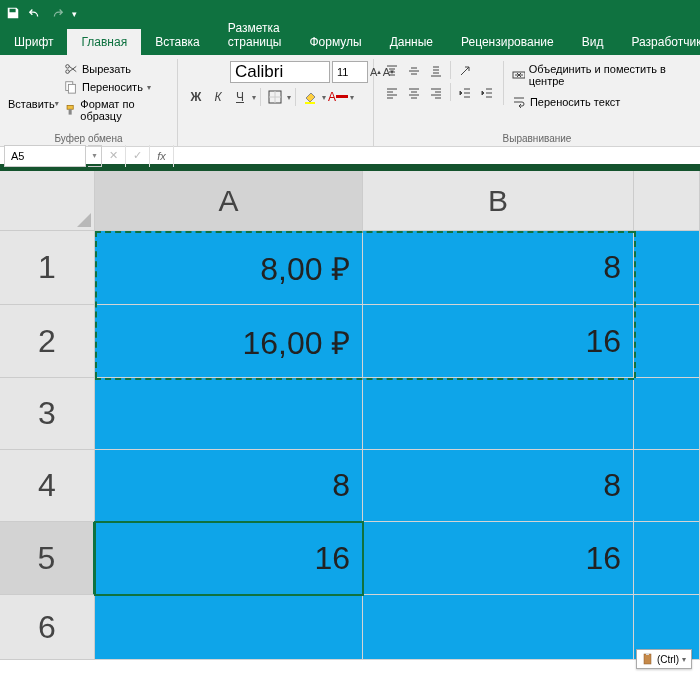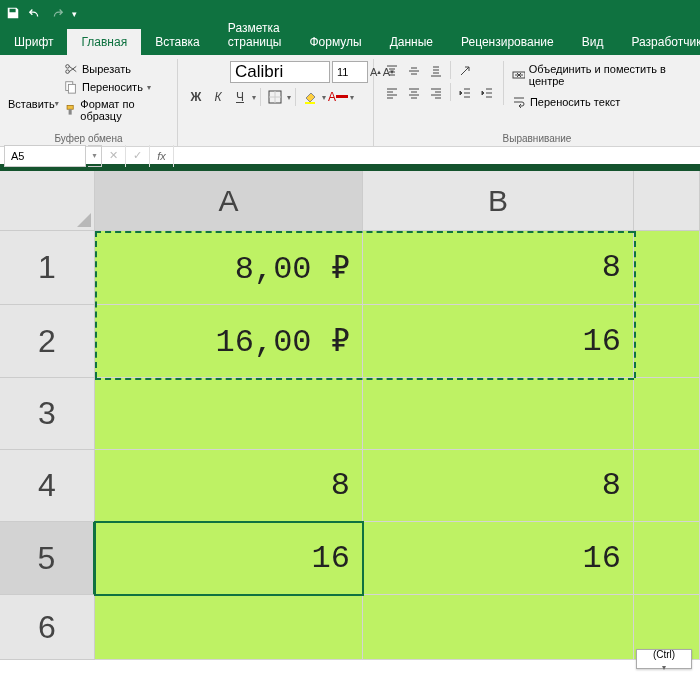--- a/index.html
+++ b/index.html
@@ -59,29 +59,29 @@
 .grid-wrap { position: relative; background: #fff; }
 .grid-corner { width: 95px; height: 60px; background: #e6e6e6; border-right: 1px solid #ccc; border-bottom: 1px solid #ccc; position: relative; float: left; }
 .grid-corner::after { content:''; position:absolute; right:3px; bottom:3px; border-left: 14px solid transparent; border-bottom: 14px solid #b8b8b8; }
 .col-headers { display: flex; height: 60px; margin-left: 95px; }
 .col-h { background: #e6e6e6; border-right: 1px solid #ccc; border-bottom: 1px solid #ccc; display: flex; align-items: center; justify-content: center; font-size: 30px; color: #444; }
 .col-h.active { background: #d3d3d3; }
 .rows { clear: both; }
 .row { display: flex; }
 .row-h { width: 95px; background: #e6e6e6; border-right: 1px solid #ccc; border-bottom: 1px solid #ccc; display: flex; align-items: center; justify-content: center; font-size: 32px; color: #444; }
 .row-h.active { background: #d3d3d3; border-right: 2px solid #0f7240; }
-.cell { background: #bef264; border-right: 1px solid #d4d4d4; border-bottom: 1px solid #d4d4d4; display: flex; align-items: center; justify-content: flex-end; padding: 0 12px; font-size: 32px; color: #222; position: relative; font-family: Liberation Mono, monospace; }
+.cell { background: #0ea5e9; border-right: 1px solid #d4d4d4; border-bottom: 1px solid #d4d4d4; display: flex; align-items: center; justify-content: flex-end; padding: 0 12px; font-size: 32px; color: #222; position: relative; }
 .cell.selected { outline: 2px solid #0f7240; outline-offset: -1px; z-index: 5; }
 
 
 .ants-top, .ants-bottom { position: absolute; left: 95px; height: 0; border-top: 2px dashed #0f7240; z-index: 4; }
 .ants-left, .ants-right { position: absolute; width: 0; border-left: 2px dashed #0f7240; z-index: 4; }
 
 
-.paste-opts { position: absolute; right: 8px; bottom: 10px; width: 56px; height: 20px; border: 1px solid #aaa; background: #fff; display: flex; align-items: center; justify-content: center; font-size: 10px; gap: 3px; cursor: pointer; box-shadow: 0 1px 2px rgba(0,0,0,.2); flex-direction: column;}
+.paste-opts { position: absolute; right: 8px; bottom: 10px; width: 56px; height: 20px; border: 1px solid #aaa; background: #fff; display: flex; align-items: center; justify-content: center; font-size: 10px; gap: 3px; cursor: pointer; box-shadow: 0 1px 2px rgba(0,0,0,.2);}
 .paste-opts .clip-ic { width: 12px; height: 12px; }
 .paste-opts .dd { font-size: 8px; color: #666; }
 
 
 .colA { width: 268px; } .colB { width: 271px; } .colC { width: 66px; }
 .r1 .row-h, .r1 .cell { height: 74px; }
 .r2 .row-h, .r2 .cell { height: 73px; }
 .r3 .row-h, .r3 .cell { height: 72px; }
 .r4 .row-h, .r4 .cell { height: 72px; }
 .r5 .row-h, .r5 .cell { height: 73px; }

